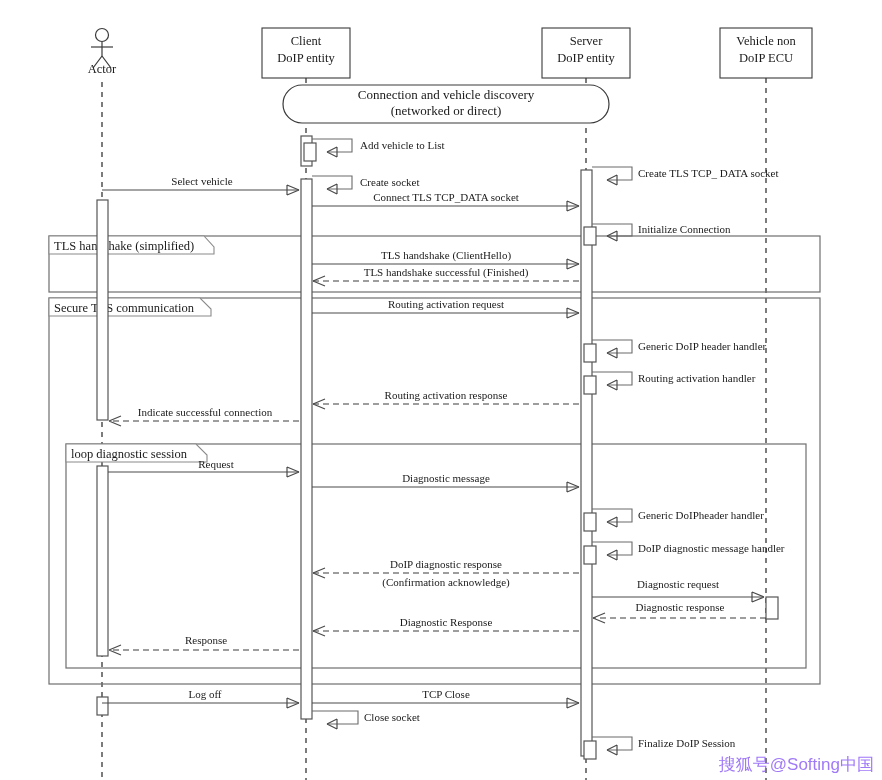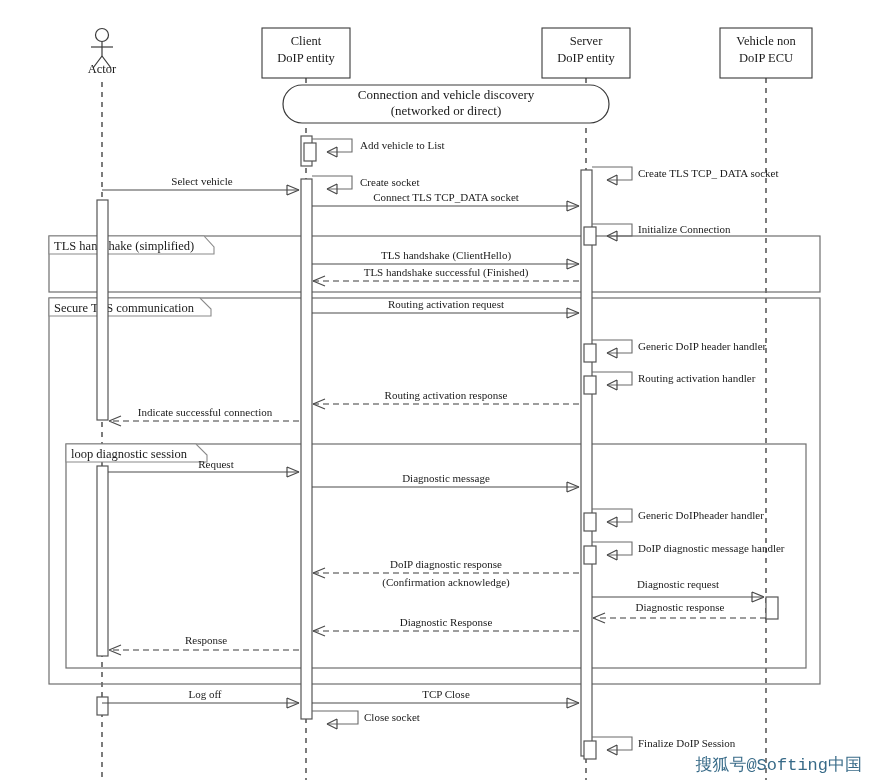--- a/index.html
+++ b/index.html
@@ -82,25 +82,25 @@
     stroke: #3a3a3a;
     stroke-width: 1.2;
   }
   .selfbox {
     fill: none;
     stroke: #6a6a6a;
     stroke-width: 1.1;
   }
   .watermark {
     position: absolute;
-    right: 20px;
+    right: 8px;
     bottom: 4px;
-    font-family: Liberation Mono, monospace;
+    font-family: Liberation Sans, sans-serif;
     font-size: 17px;
-    color: #0c4a6e;
+    color: #8b5cf6;
     opacity: 0.82;
     letter-spacing: 0px;
     white-space: nowrap;
   }
 </style>
 </head>
 <body>
 
 <div id="diagram-root">
 

